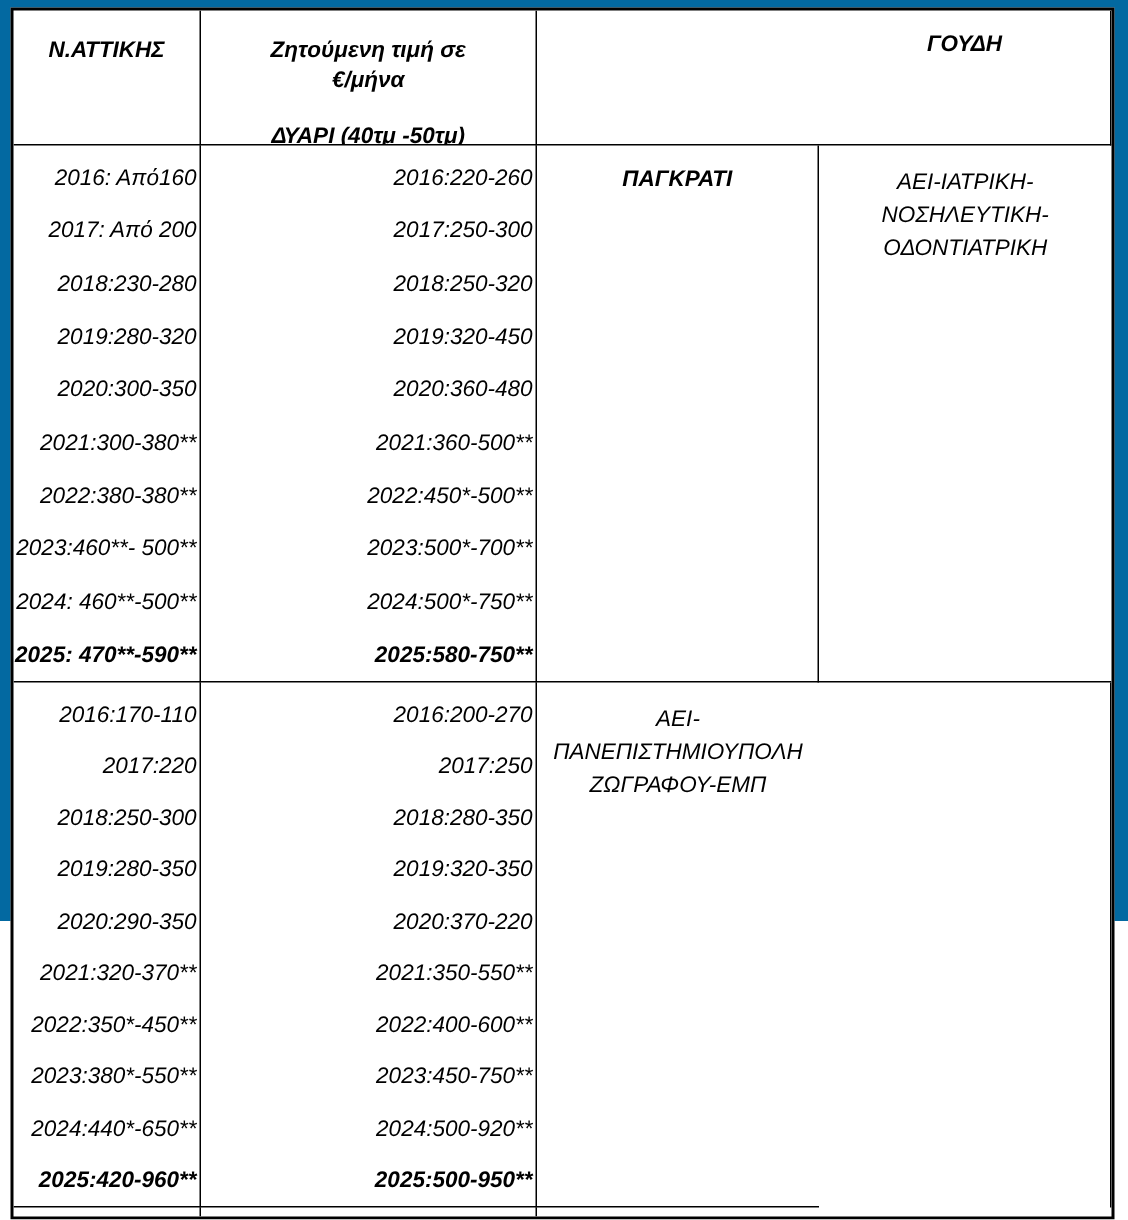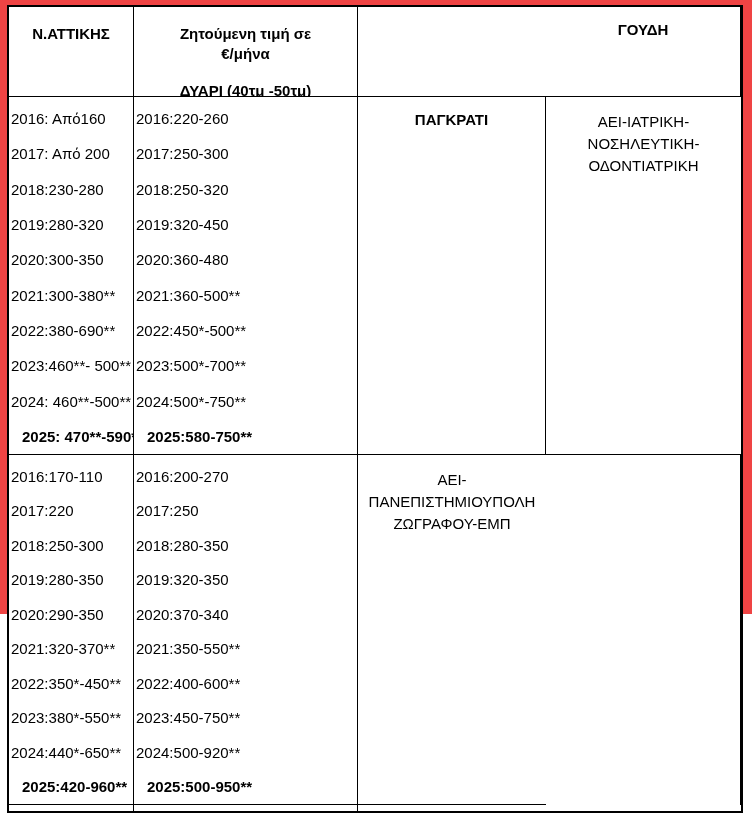--- a/index.html
+++ b/index.html
@@ -9,21 +9,22 @@
     width: 752px;
     height: 813px;
     overflow: hidden;
     font-family: "Liberation Sans", sans-serif;
     color: #000000;
   }
   .page {
     position: relative;
     width: 752px;
     height: 614px;
-    background: #ef4444;
+    background: #0369a1;
+    font-style: italic;
   }
   .rent-table {
     position: absolute;
     left: 7px;
     top: 5px;
     width: 736px;
     height: 808px;
     border: 2px solid #000000;
     box-sizing: border-box;
     display: grid;
@@ -51,21 +52,21 @@
   .head-cell .gap-md { margin-top: 14px; }
   .head-cell .gap-lg { margin-top: 17px; }
   .area-cell {
     font-weight: bold;
     padding-top: 14px;
   }
   .data-cell {
     display: flex;
     flex-direction: column;
     justify-content: space-between;
-    align-items: flex-start;
+    align-items: flex-end;
     padding: 14px 2px 9px 2px;
   }
   .price-line {
     white-space: pre;
     line-height: 16px;
   }
   .price-line.last { font-weight: bold; margin-left: 11px; }
   .note-cell {
     padding: 14px 6px 0 6px;
     line-height: 22px;
@@ -90,21 +91,21 @@
     <div class="cell area-cell">
       <div>ΓΟΥΔΗ</div>
     </div>
     <div class="cell data-cell">
         <div class="price-line">2016: Από160</div>
         <div class="price-line">2017: Από 200</div>
         <div class="price-line">2018:230-280</div>
         <div class="price-line">2019:280-320</div>
         <div class="price-line">2020:300-350</div>
         <div class="price-line">2021:300-380**</div>
-        <div class="price-line">2022:380-690**</div>
+        <div class="price-line">2022:380-380**</div>
         <div class="price-line">2023:460**- 500**</div>
         <div class="price-line">2024: 460**-500**</div>
         <div class="price-line last">2025: 470**-590**</div>
       </div>
     <div class="cell data-cell">
         <div class="price-line">2016:220-260</div>
         <div class="price-line">2017:250-300</div>
         <div class="price-line">2018:250-320</div>
         <div class="price-line">2019:320-450</div>
         <div class="price-line">2020:360-480</div>
@@ -131,21 +132,21 @@
         <div class="price-line">2022:350*-450**</div>
         <div class="price-line">2023:380*-550**</div>
         <div class="price-line">2024:440*-650**</div>
         <div class="price-line last">2025:420-960**</div>
       </div>
     <div class="cell data-cell">
         <div class="price-line">2016:200-270</div>
         <div class="price-line">2017:250</div>
         <div class="price-line">2018:280-350</div>
         <div class="price-line">2019:320-350</div>
-        <div class="price-line">2020:370-340</div>
+        <div class="price-line">2020:370-220</div>
         <div class="price-line">2021:350-550**</div>
         <div class="price-line">2022:400-600**</div>
         <div class="price-line">2023:450-750**</div>
         <div class="price-line">2024:500-920**</div>
         <div class="price-line last">2025:500-950**</div>
       </div>
     <div class="cell note-cell last-col">
       <div>ΑΕΙ-ΠΑΝΕΠΙΣΤΗΜΙΟΥΠΟΛΗ ΖΩΓΡΑΦΟΥ-ΕΜΠ</div>
     </div>
 

